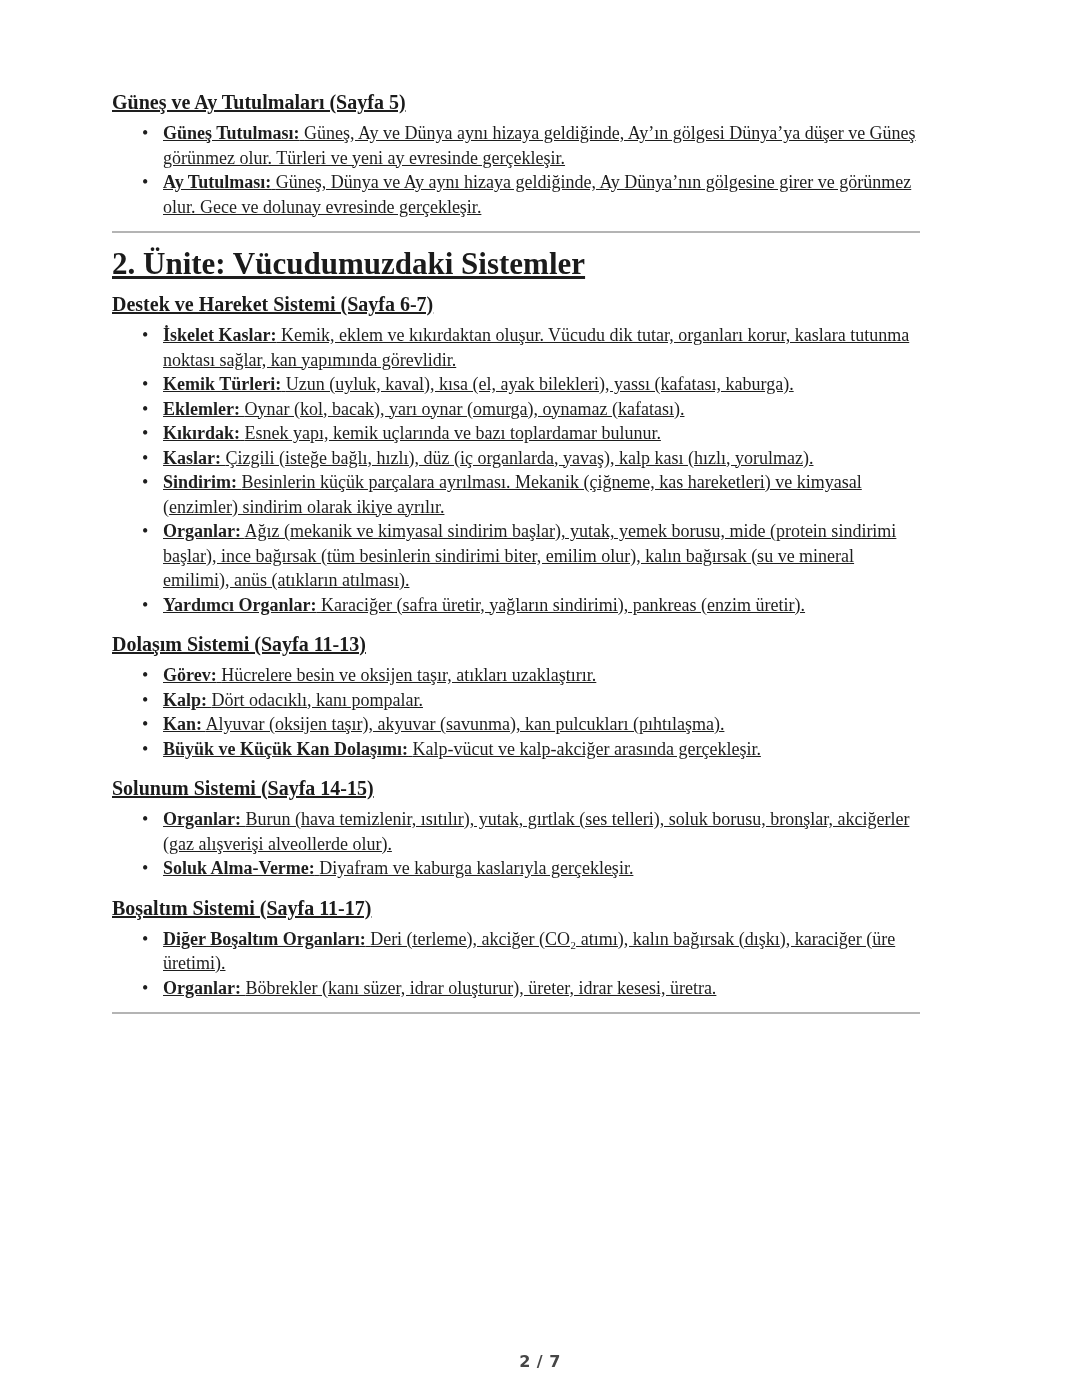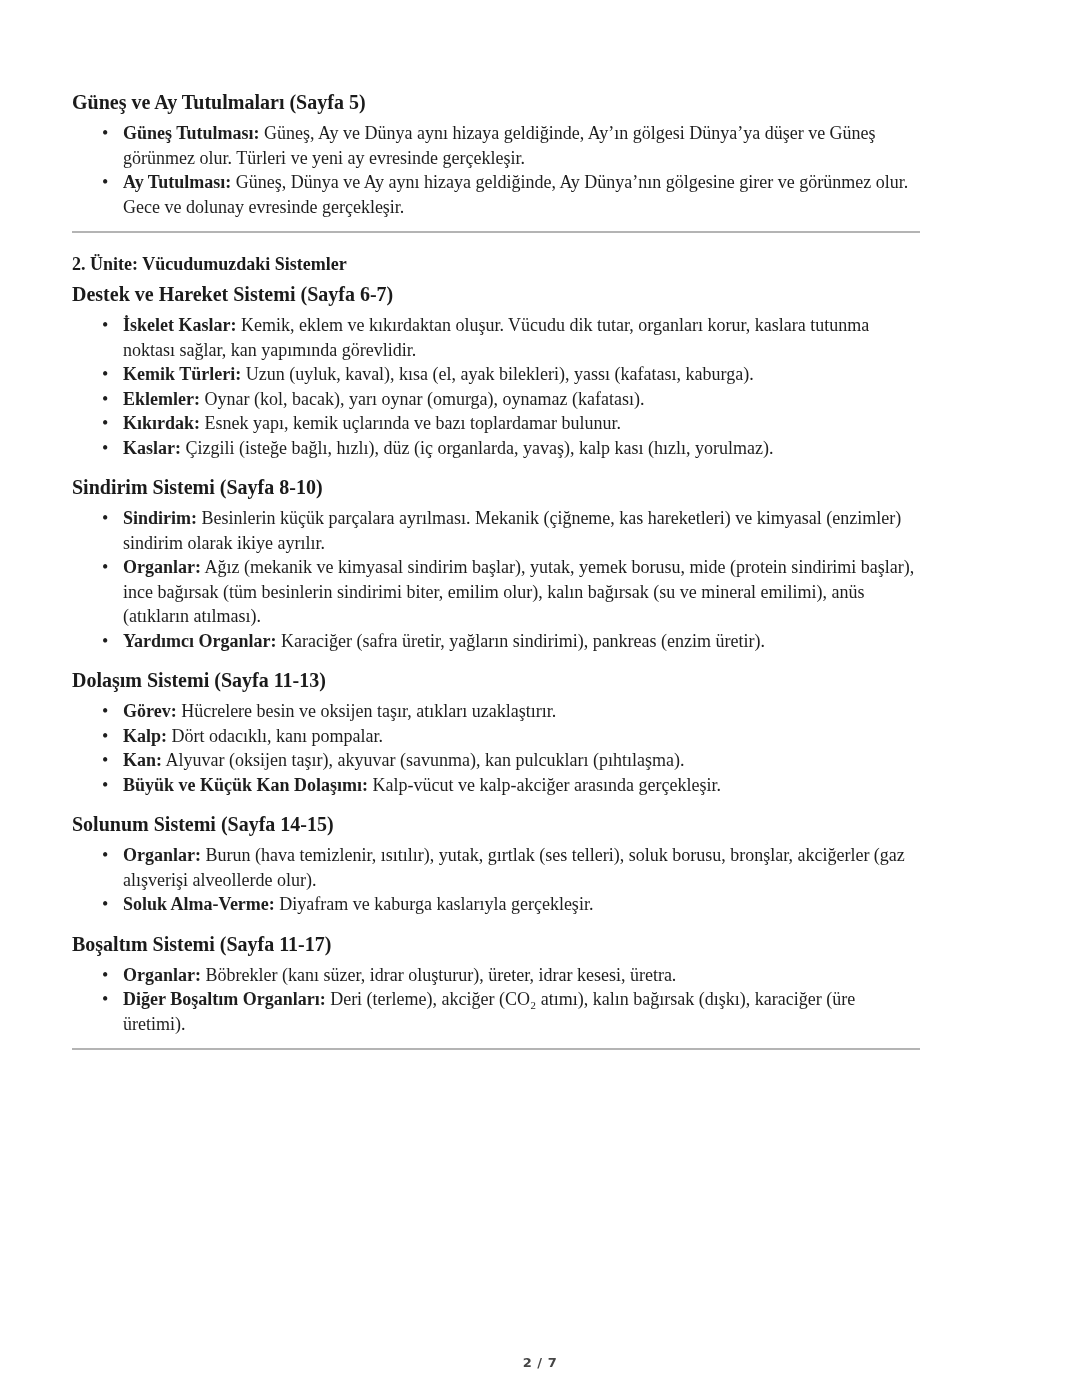--- a/index.html
+++ b/index.html
@@ -7,27 +7,28 @@
     width: 1080px;
     height: 1397px;
     background: #ffffff;
     position: relative;
     overflow: hidden;
     font-family: "Liberation Serif", "DejaVu Serif", serif;
     color: #1e1e1e;
     -webkit-font-smoothing: antialiased;
   }
   .content {
-    padding: 89px 160px 0 72px;
+    padding: 89px 160px 0 112px;
+    text-decoration: underline;
   }
   h2.h2 {
-    font-size: 18px;
+    font-size: 31px;
     line-height: 30px;
     font-weight: 700;
-    margin: 16px 0 2px 0;
+    margin: 16px 0 12px 0;
     color: #1b1b1b;
   }
   h3.h3 {
     font-size: 20px;
     line-height: 26px;
     font-weight: 700;
     margin: 14px 0 6px 0;
     color: #1b1b1b;
   }
   .content > section.sec:first-child h3.h3 { margin-top: 0; }
@@ -58,21 +59,21 @@
   }
   footer.footer {
     position: absolute;
     left: 0;
     bottom: 26px;
     width: 100%;
     text-align: center;
   }
   footer.footer .pageno {
     font-family: "DejaVu Sans", "Liberation Sans", sans-serif;
-    font-size: 13px;
+    font-size: 16px;
     font-weight: 700;
     letter-spacing: 0.5px;
     color: #464646;
   }
 </style>
 </head>
 <body>
 
 <main class="content">
 
@@ -93,21 +94,20 @@
     <ul class="blist">
       <li><b>İskelet Kaslar:</b> <span>Kemik, eklem ve kıkırdaktan oluşur. Vücudu dik tutar, organları korur, kaslara tutunma noktası sağlar, kan yapımında görevlidir.</span></li>
       <li><b>Kemik Türleri:</b> <span>Uzun (uyluk, kaval), kısa (el, ayak bilekleri), yassı (kafatası, kaburga).</span></li>
       <li><b>Eklemler:</b> <span>Oynar (kol, bacak), yarı oynar (omurga), oynamaz (kafatası).</span></li>
       <li><b>Kıkırdak:</b> <span>Esnek yapı, kemik uçlarında ve bazı toplardamar bulunur.</span></li>
       <li><b>Kaslar:</b> <span>Çizgili (isteğe bağlı, hızlı), düz (iç organlarda, yavaş), kalp kası (hızlı, yorulmaz).</span></li>
     </ul>
   </section>
 
   <section class="sec">
-    <h3 class="h3">Sindirim Sistemi (Sayfa 8-10)</h3>
     <ul class="blist">
       <li><b>Sindirim:</b> <span>Besinlerin küçük parçalara ayrılması. Mekanik (çiğneme, kas hareketleri) ve kimyasal (enzimler) sindirim olarak ikiye ayrılır.</span></li>
       <li><b>Organlar:</b> <span>Ağız (mekanik ve kimyasal sindirim başlar), yutak, yemek borusu, mide (protein sindirimi başlar), ince bağırsak (tüm besinlerin sindirimi biter, emilim olur), kalın bağırsak (su ve mineral emilimi), anüs (atıkların atılması).</span></li>
       <li><b>Yardımcı Organlar:</b> <span>Karaciğer (safra üretir, yağların sindirimi), pankreas (enzim üretir).</span></li>
     </ul>
   </section>
 
   <section class="sec">
     <h3 class="h3">Dolaşım Sistemi (Sayfa 11-13)</h3>
     <ul class="blist">
@@ -122,22 +122,22 @@
     <h3 class="h3">Solunum Sistemi (Sayfa 14-15)</h3>
     <ul class="blist">
       <li><b>Organlar:</b> <span>Burun (hava temizlenir, ısıtılır), yutak, gırtlak (ses telleri), soluk borusu, bronşlar, akciğerler (gaz alışverişi alveollerde olur).</span></li>
       <li><b>Soluk Alma-Verme:</b> <span>Diyafram ve kaburga kaslarıyla gerçekleşir.</span></li>
     </ul>
   </section>
 
   <section class="sec">
     <h3 class="h3">Boşaltım Sistemi (Sayfa 11-17)</h3>
     <ul class="blist">
+      <li><b>Diğer Boşaltım Organları:</b> <span>Deri (terleme), akciğer (CO₂ atımı), kalın bağırsak (dışkı), karaciğer (üre üretimi).</span></li>
       <li><b>Organlar:</b> <span>Böbrekler (kanı süzer, idrar oluşturur), üreter, idrar kesesi, üretra.</span></li>
-      <li><b>Diğer Boşaltım Organları:</b> <span>Deri (terleme), akciğer (CO₂ atımı), kalın bağırsak (dışkı), karaciğer (üre üretimi).</span></li>
     </ul>
   </section>
 
   <hr class="rule">
 
 </main>
 
 <footer class="footer">
   <span class="pageno">2 / 7</span>
 </footer>

